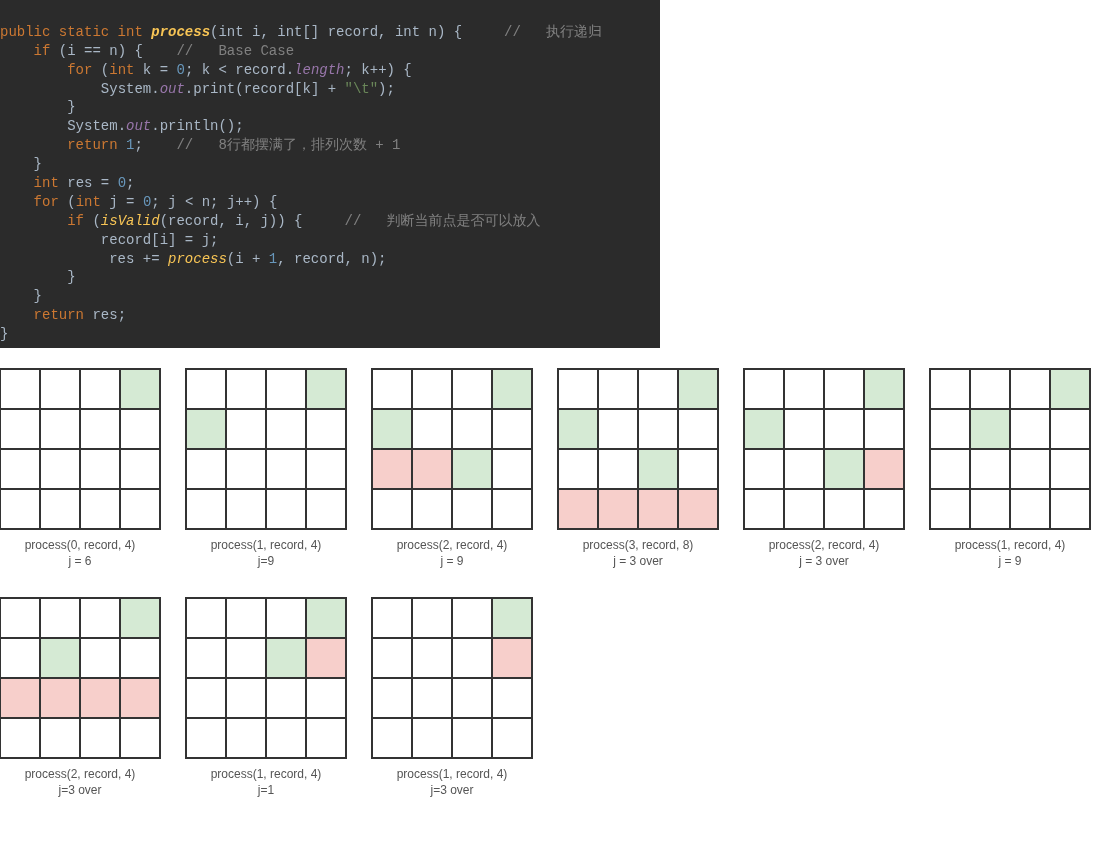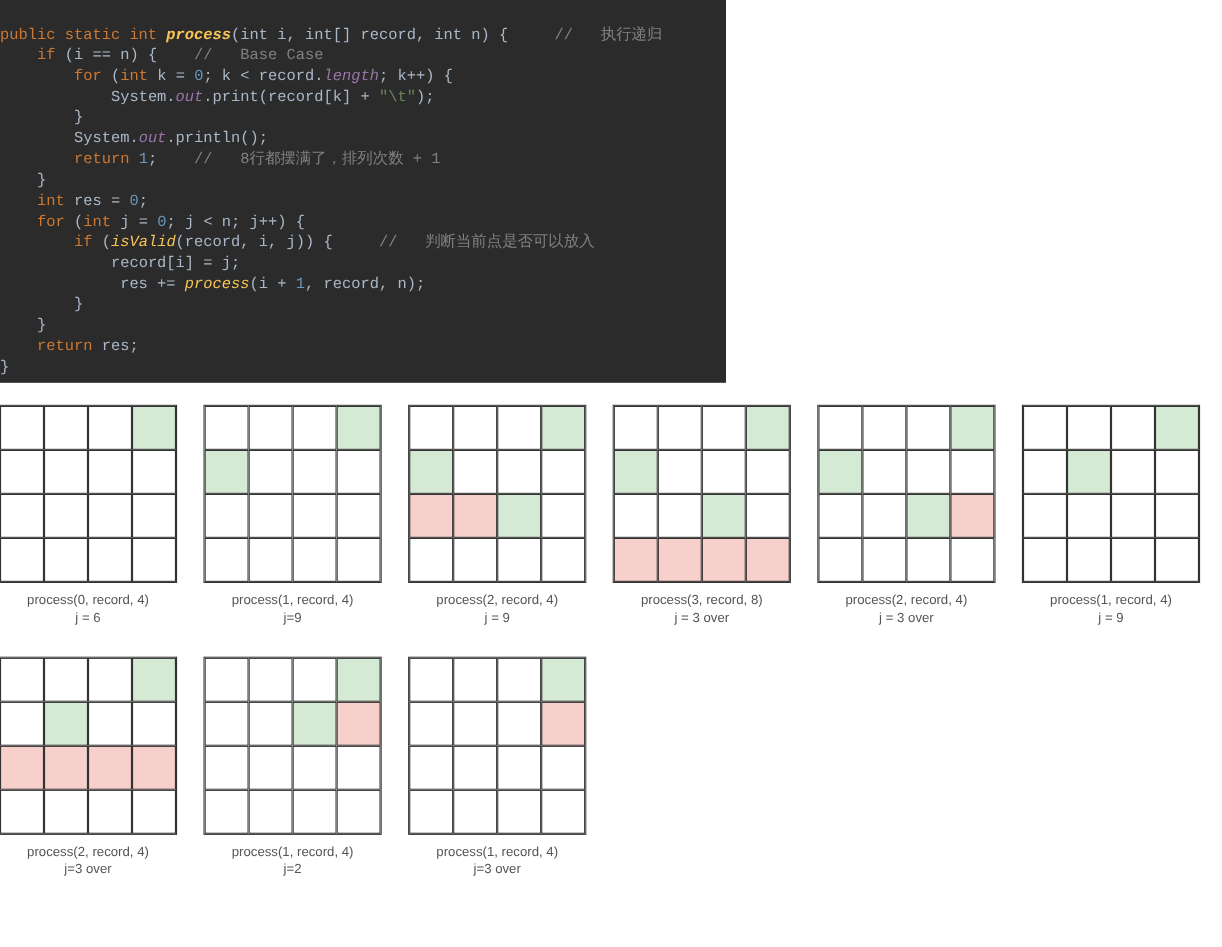--- a/index.html
+++ b/index.html
@@ -262,21 +262,21 @@
         <div class="cell"></div>
         <div class="cell"></div>
         <div class="cell"></div>
         <div class="cell"></div>
         <div class="cell"></div>
         <div class="cell"></div>
         <div class="cell"></div>
       </div>
       <div class="caption">
         <div>process(1, record, 4)</div>
-        <div>j=2</div>
+        <div>j=1</div>
       </div>
     </div>
     <div class="grid-item">
       <div class="grid">
         <div class="cell"></div>
         <div class="cell"></div>
         <div class="cell"></div>
         <div class="cell g"></div>
         <div class="cell"></div>
         <div class="cell"></div>

